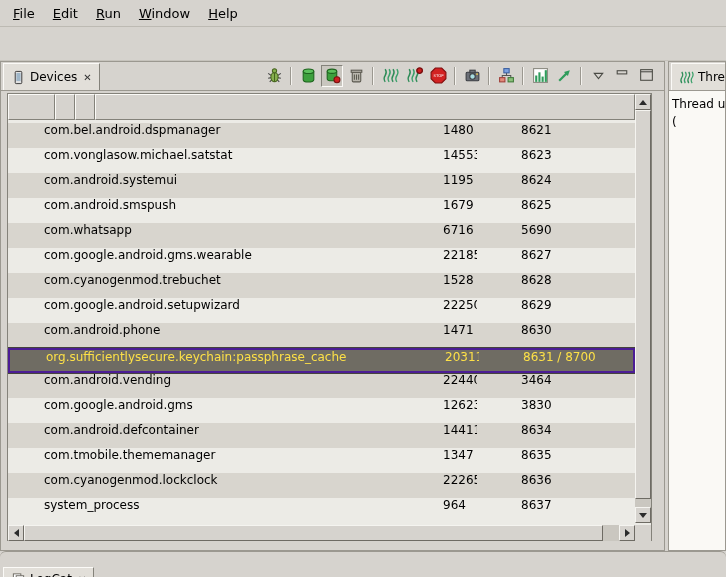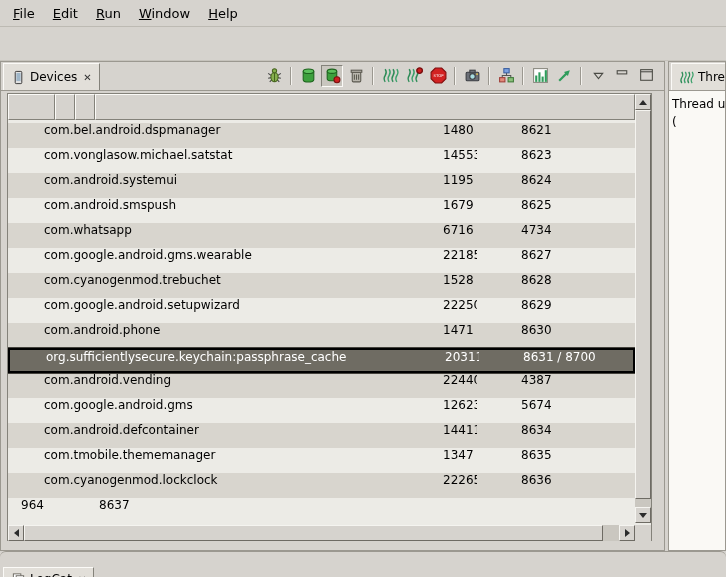--- a/index.html
+++ b/index.html
@@ -87,22 +87,22 @@
   .hcell-pid  { width:47px; }
   .hcell-c1, .hcell-c2 { width:20px; }
   .hcell-port { flex:1; }
 
   .rows-filler { height:3px; flex:none; }
   .rows { flex:1; overflow:hidden; }
   .row { height:25px; display:flex; }
   .row.stripe-a { background:#d8d5ce; }
   .row.stripe-b { background:#ecebe6; }
   .row.selected {
-    background:#6f6c63; color:#ffffff;
-    border:2px solid #000000; outline:1px solid #45433d;
+    background:#6f6c63; color:#fde047;
+    border:2px solid #4c1d95; outline:1px solid #45433d;
   }
   .cell { overflow:hidden; white-space:nowrap; }
   .cell-name { width:422px; padding-left:36px; }
   .cell-pid  { width:47px; padding-left:13px; }
   .cell-c1, .cell-c2 { width:20px; }
   .cell-port { flex:1; padding-left:4px; }
 
   
   .vsb { width:16px; display:flex; flex-direction:column; background:#cac7c0; }
   .sb-btn {
@@ -338,21 +338,21 @@
                 <span class="cell cell-pid">1679</span>
                 <span class="cell cell-c1"></span>
                 <span class="cell cell-c2"></span>
                 <span class="cell cell-port">8625</span>
               </div>
               <div class="row stripe-a">
                 <span class="cell cell-name">com.whatsapp</span>
                 <span class="cell cell-pid">6716</span>
                 <span class="cell cell-c1"></span>
                 <span class="cell cell-c2"></span>
-                <span class="cell cell-port">4734</span>
+                <span class="cell cell-port">5690</span>
               </div>
               <div class="row stripe-b">
                 <span class="cell cell-name">com.google.android.gms.wearable</span>
                 <span class="cell cell-pid">22185</span>
                 <span class="cell cell-c1"></span>
                 <span class="cell cell-c2"></span>
                 <span class="cell cell-port">8627</span>
               </div>
               <div class="row stripe-a">
                 <span class="cell cell-name">com.cyanogenmod.trebuchet</span>
@@ -380,28 +380,28 @@
                 <span class="cell cell-pid">20311</span>
                 <span class="cell cell-c1"></span>
                 <span class="cell cell-c2"></span>
                 <span class="cell cell-port">8631 / 8700</span>
               </div>
               <div class="row stripe-a">
                 <span class="cell cell-name">com.android.vending</span>
                 <span class="cell cell-pid">22440</span>
                 <span class="cell cell-c1"></span>
                 <span class="cell cell-c2"></span>
-                <span class="cell cell-port">4387</span>
+                <span class="cell cell-port">3464</span>
               </div>
               <div class="row stripe-b">
                 <span class="cell cell-name">com.google.android.gms</span>
                 <span class="cell cell-pid">12623</span>
                 <span class="cell cell-c1"></span>
                 <span class="cell cell-c2"></span>
-                <span class="cell cell-port">5674</span>
+                <span class="cell cell-port">3830</span>
               </div>
               <div class="row stripe-a">
                 <span class="cell cell-name">com.android.defcontainer</span>
                 <span class="cell cell-pid">14411</span>
                 <span class="cell cell-c1"></span>
                 <span class="cell cell-c2"></span>
                 <span class="cell cell-port">8634</span>
               </div>
               <div class="row stripe-b">
                 <span class="cell cell-name">com.tmobile.thememanager</span>
@@ -411,20 +411,21 @@
                 <span class="cell cell-port">8635</span>
               </div>
               <div class="row stripe-a">
                 <span class="cell cell-name">com.cyanogenmod.lockclock</span>
                 <span class="cell cell-pid">22265</span>
                 <span class="cell cell-c1"></span>
                 <span class="cell cell-c2"></span>
                 <span class="cell cell-port">8636</span>
               </div>
               <div class="row stripe-b">
+                <span class="cell cell-name">system_process</span>
                 <span class="cell cell-pid">964</span>
                 <span class="cell cell-c1"></span>
                 <span class="cell cell-c2"></span>
                 <span class="cell cell-port">8637</span>
               </div>
             </div>
         </div>
 
         <div class="vsb">
           <div class="sb-btn">

